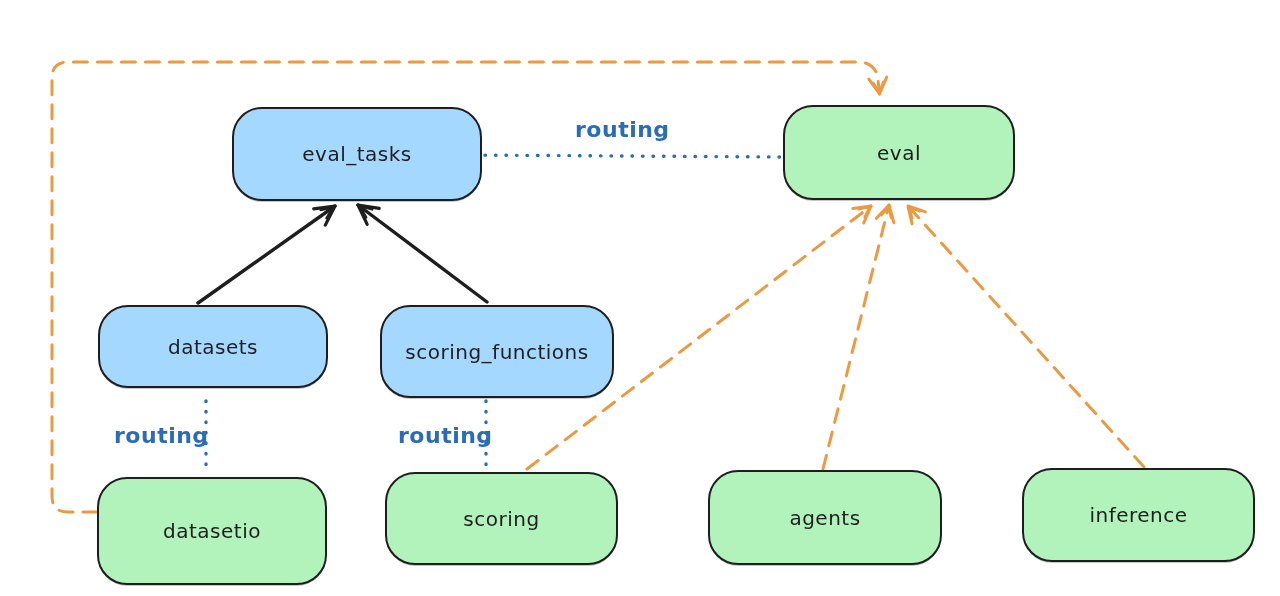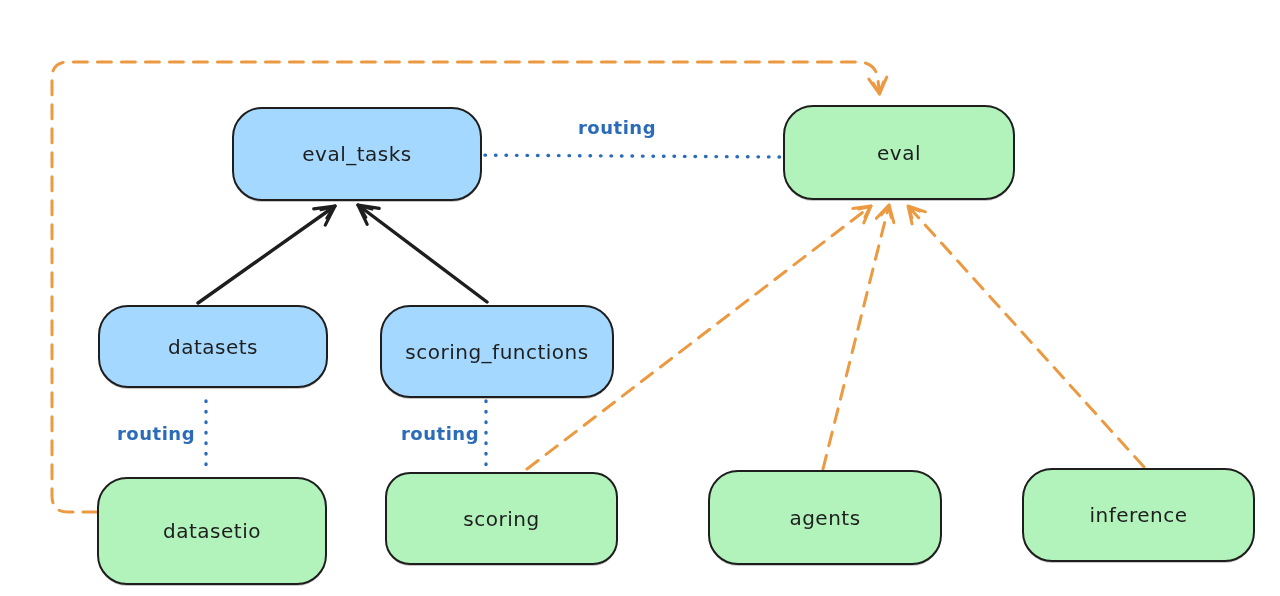--- a/index.html
+++ b/index.html
@@ -30,29 +30,29 @@
     box-shadow: 0 2px 0 -1px rgba(30,30,30,0.25);
   }
   .node.blue  { background: var(--node-blue,  #a5d8ff); }
   .node.green { background: var(--node-green, #b2f2bb); }
 
   #node-eval-tasks        { left: 232px;  top: 107px; width: 250px; height: 94px; }
   #node-eval              { left: 783px;  top: 105px; width: 232px; height: 95px; justify-content: center; }
   #node-datasets          { left: 98px;   top: 305px; width: 230px; height: 83px; }
   #node-scoring-functions { left: 380px;  top: 305px; width: 234px; height: 93px; }
   #node-datasetio         { left: 97px;   top: 477px; width: 230px; height: 108px; }
-  #node-scoring           { left: 385px;  top: 472px; width: 233px; height: 93px; border-radius: 25px; }
+  #node-scoring           { left: 385px;  top: 472px; width: 233px; height: 93px; }
   #node-agents            { left: 708px;  top: 470px; width: 234px; height: 95px; }
   #node-inference         { left: 1022px; top: 468px; width: 233px; height: 94px; }
 
   .edge-label {
     position: absolute;
     width: 84px;
     text-align: center;
-    font-size: 18px;
+    font-size: 22px;
     font-weight: 600;
     letter-spacing: 0.5px;
     color: var(--routing-blue, #2b6cb8);
   }
   #routing-label-top  { left: 575px; top: 117px; }
   #routing-label-left { left: 114px; top: 423px; }
   #routing-label-mid  { left: 398px; top: 423px; }
 </style>
 </head>
 <body>

